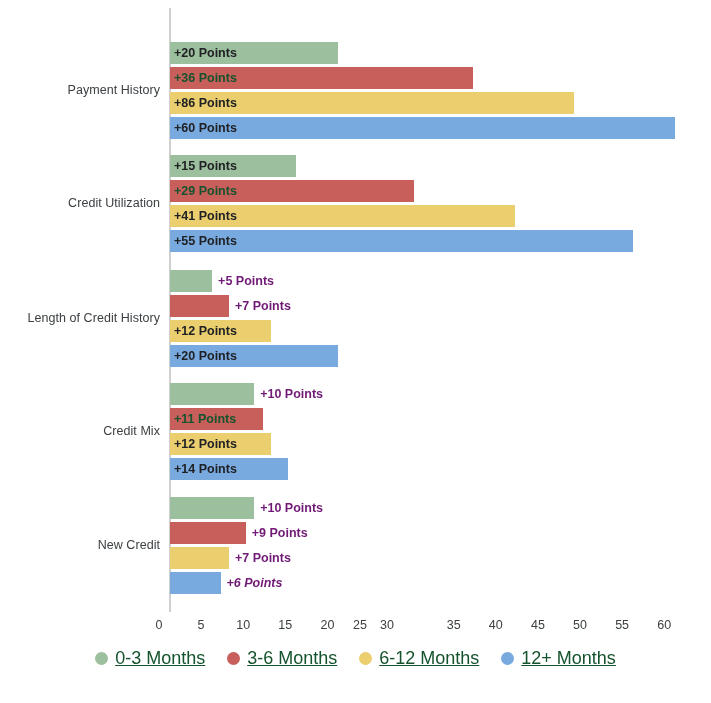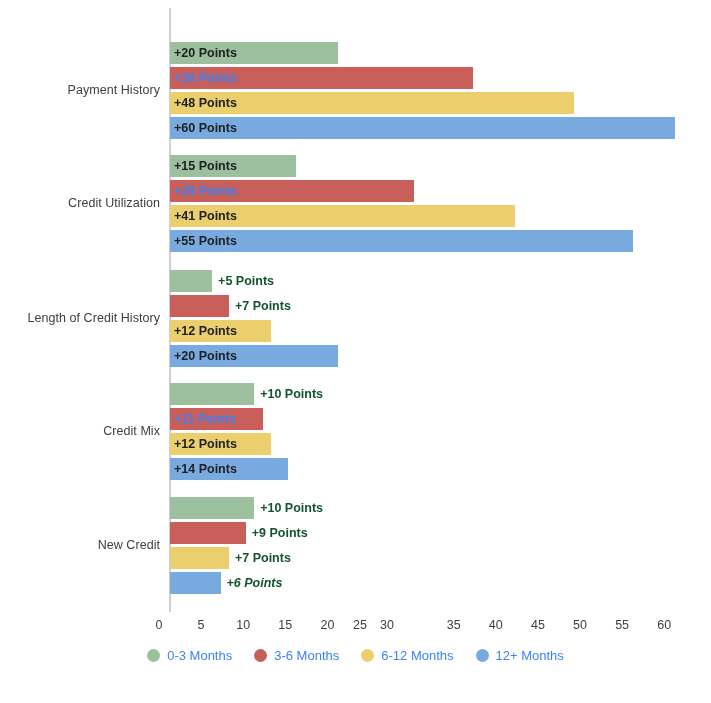--- a/index.html
+++ b/index.html
@@ -74,24 +74,24 @@
     height: 22px;
     line-height: 22px;
     font-size: 12.5px;
     font-weight: bold;
     white-space: nowrap;
   }
   .bar-label.inside {
     left: 4px;
   }
   .bar-label.outside {
-    color: #14532d;
+    color: #701a75;
   }
   .lbl-dark { color: #202124; }
-  .lbl-light { color: #3b82f6; }
+  .lbl-light { color: #14532d; }
 
   
   .x-axis {
     position: absolute;
     left: 0;
     top: 612px;
     width: 711px;
     height: 26px;
   }
   .x-tick {
@@ -121,23 +121,24 @@
     margin: 0 11px;
   }
   .legend-swatch {
     width: 13px;
     height: 13px;
     border-radius: 50%;
     margin-right: 7px;
     flex: 0 0 auto;
   }
   .legend-text {
-    font-size: 13px;
-    color: #3b82f6;
-    white-space: nowrap;
+    font-size: 18px;
+    color: #14532d;
+    white-space: nowrap;
+    text-decoration: underline;
   }
 </style>
 </head>
 <body>
 
 <div id="chart-root">
 
   <div class="plot-area">
     <div class="y-axis-line"></div>
     <div id="groups-container">
@@ -146,21 +147,21 @@
           <div class="bar-row" style="top: 0px; width: 541px;">
             <div class="bar" style="width: 168.4px; background: rgb(156, 191, 158);"></div>
             <div class="bar-label inside lbl-dark">+20 Points</div>
           </div>
           <div class="bar-row" style="top: 25px; width: 541px;">
             <div class="bar" style="width: 303.12px; background: rgb(200, 95, 91);"></div>
             <div class="bar-label inside lbl-light">+36 Points</div>
           </div>
           <div class="bar-row" style="top: 50px; width: 541px;">
             <div class="bar" style="width: 404.16px; background: rgb(235, 207, 110);"></div>
-            <div class="bar-label inside lbl-dark">+48 Points</div>
+            <div class="bar-label inside lbl-dark">+86 Points</div>
           </div>
           <div class="bar-row" style="top: 75px; width: 541px;">
             <div class="bar" style="width: 505.2px; background: rgb(120, 170, 223);"></div>
             <div class="bar-label inside lbl-dark">+60 Points</div>
           </div>
         </div>
         <div class="cat-group" style="top: 155px; height: 100px;">
           <div class="cat-label" style="top: 40.5px;">Credit Utilization</div>
           <div class="bar-row" style="top: 0px; width: 541px;">
             <div class="bar" style="width: 126.3px; background: rgb(156, 191, 158);"></div>

